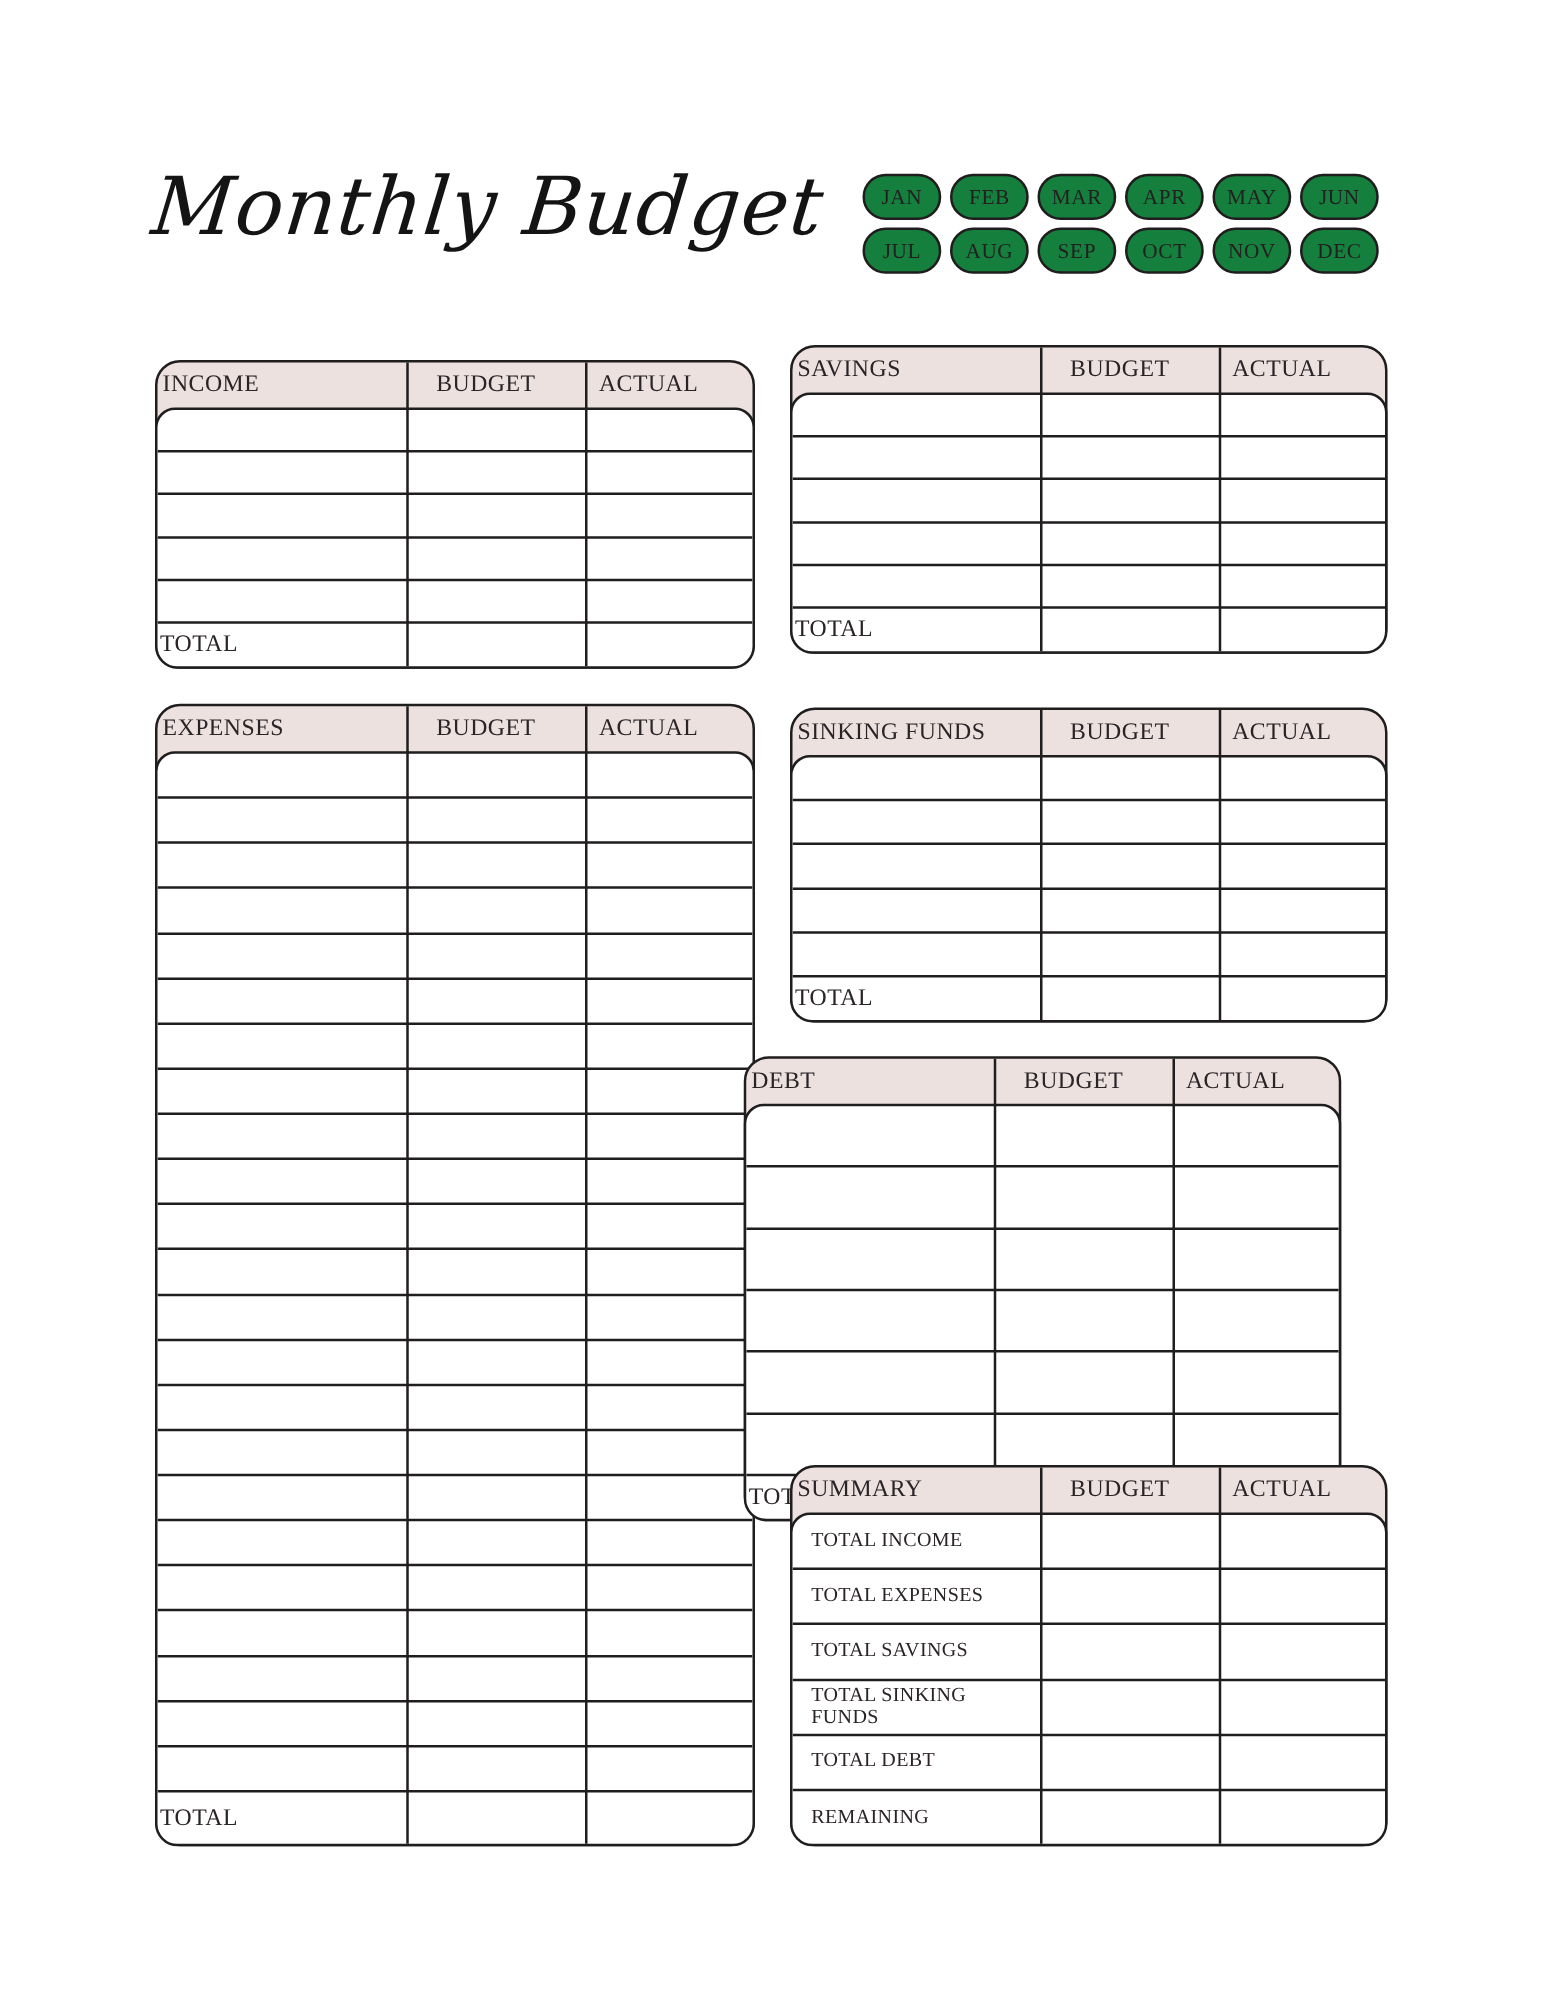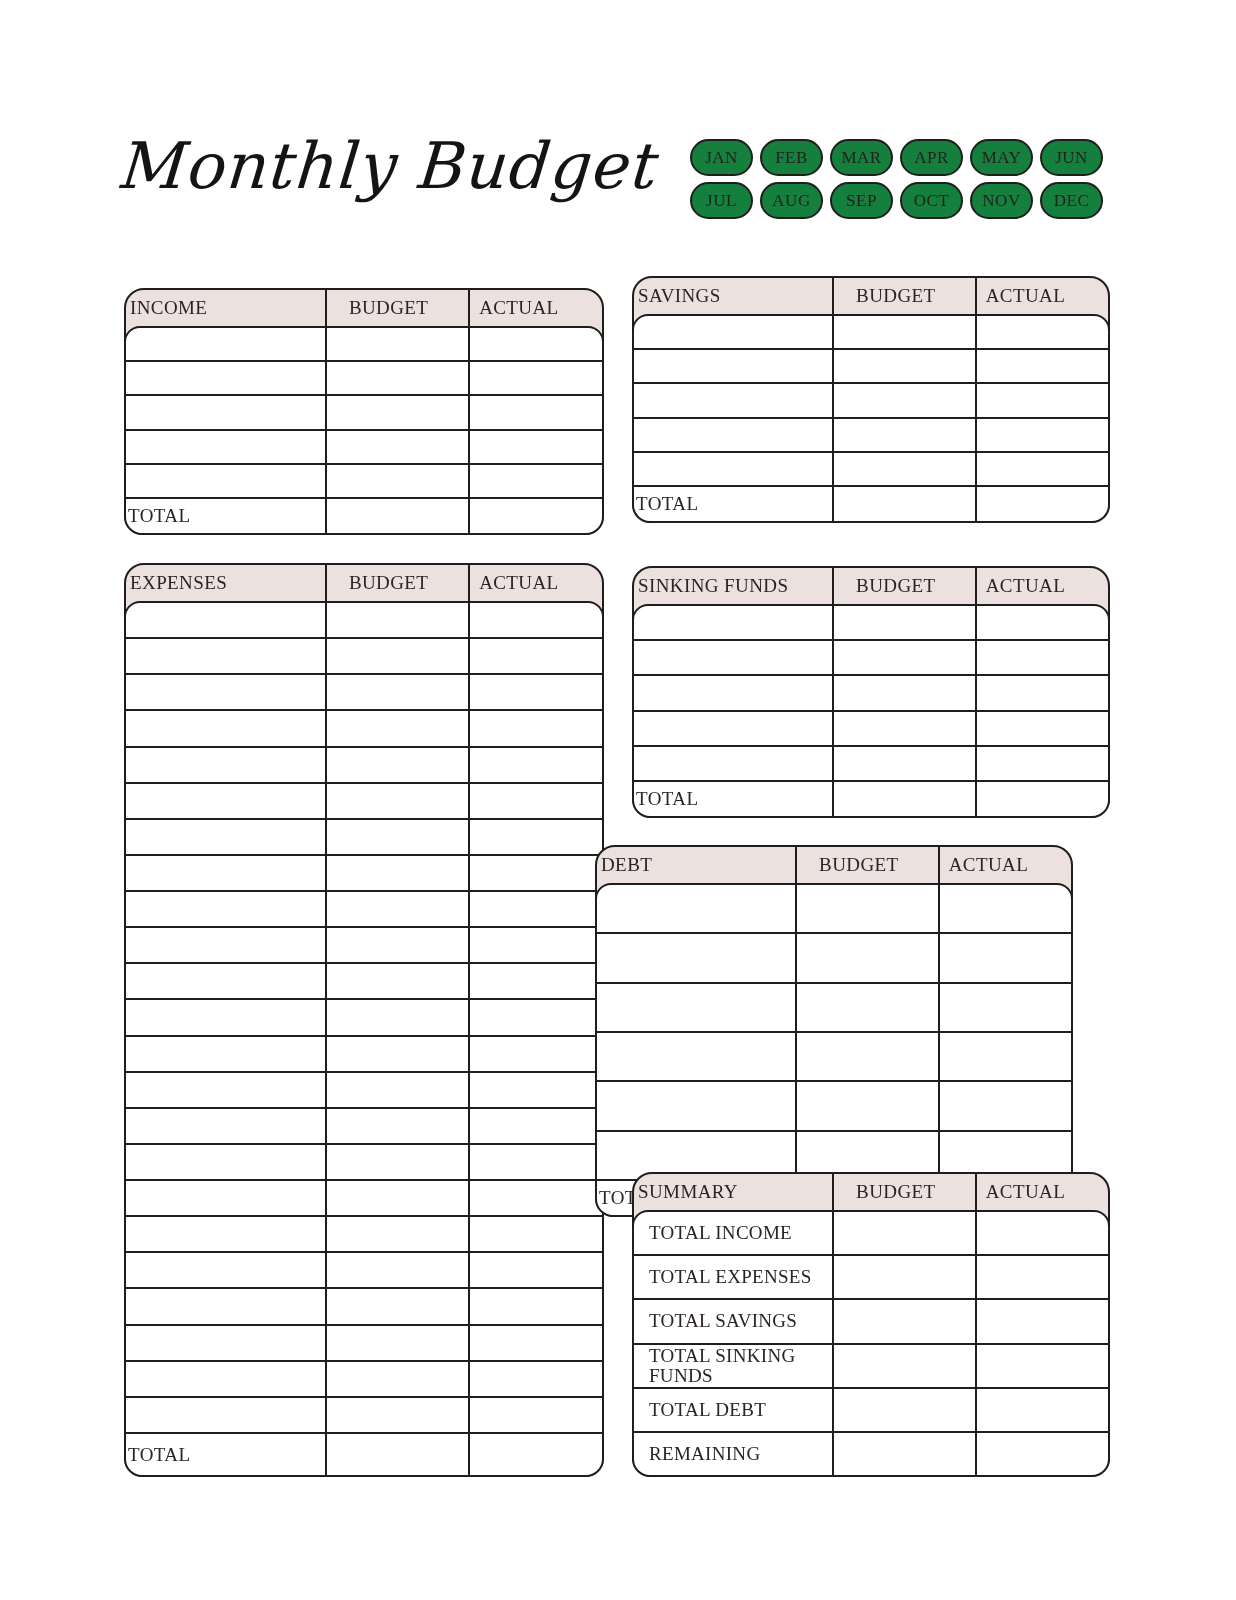--- a/index.html
+++ b/index.html
@@ -88,21 +88,21 @@
   }
   #expenses .total-row{ flex-basis:41px; }
 
   .sum-row{
     flex:1; border-bottom:2px solid var(--line);
     display:flex; align-items:center;
   }
   .sum-row:last-child{ border-bottom:none; }
   .sum-row span{
     display:block; padding-left:15px; max-width:185px;
-    font-size:19px; letter-spacing:0.3px; line-height:1.05;
+    font-size:16px; letter-spacing:0.3px; line-height:1.05;
   }
 
   .vline{
     position:absolute; top:0; bottom:0; width:2px;
     background:var(--line);
   }
   .v1{ left:calc(42% - 1px); }
   .v2{ left:calc(72.1% - 1px); }
 
   

